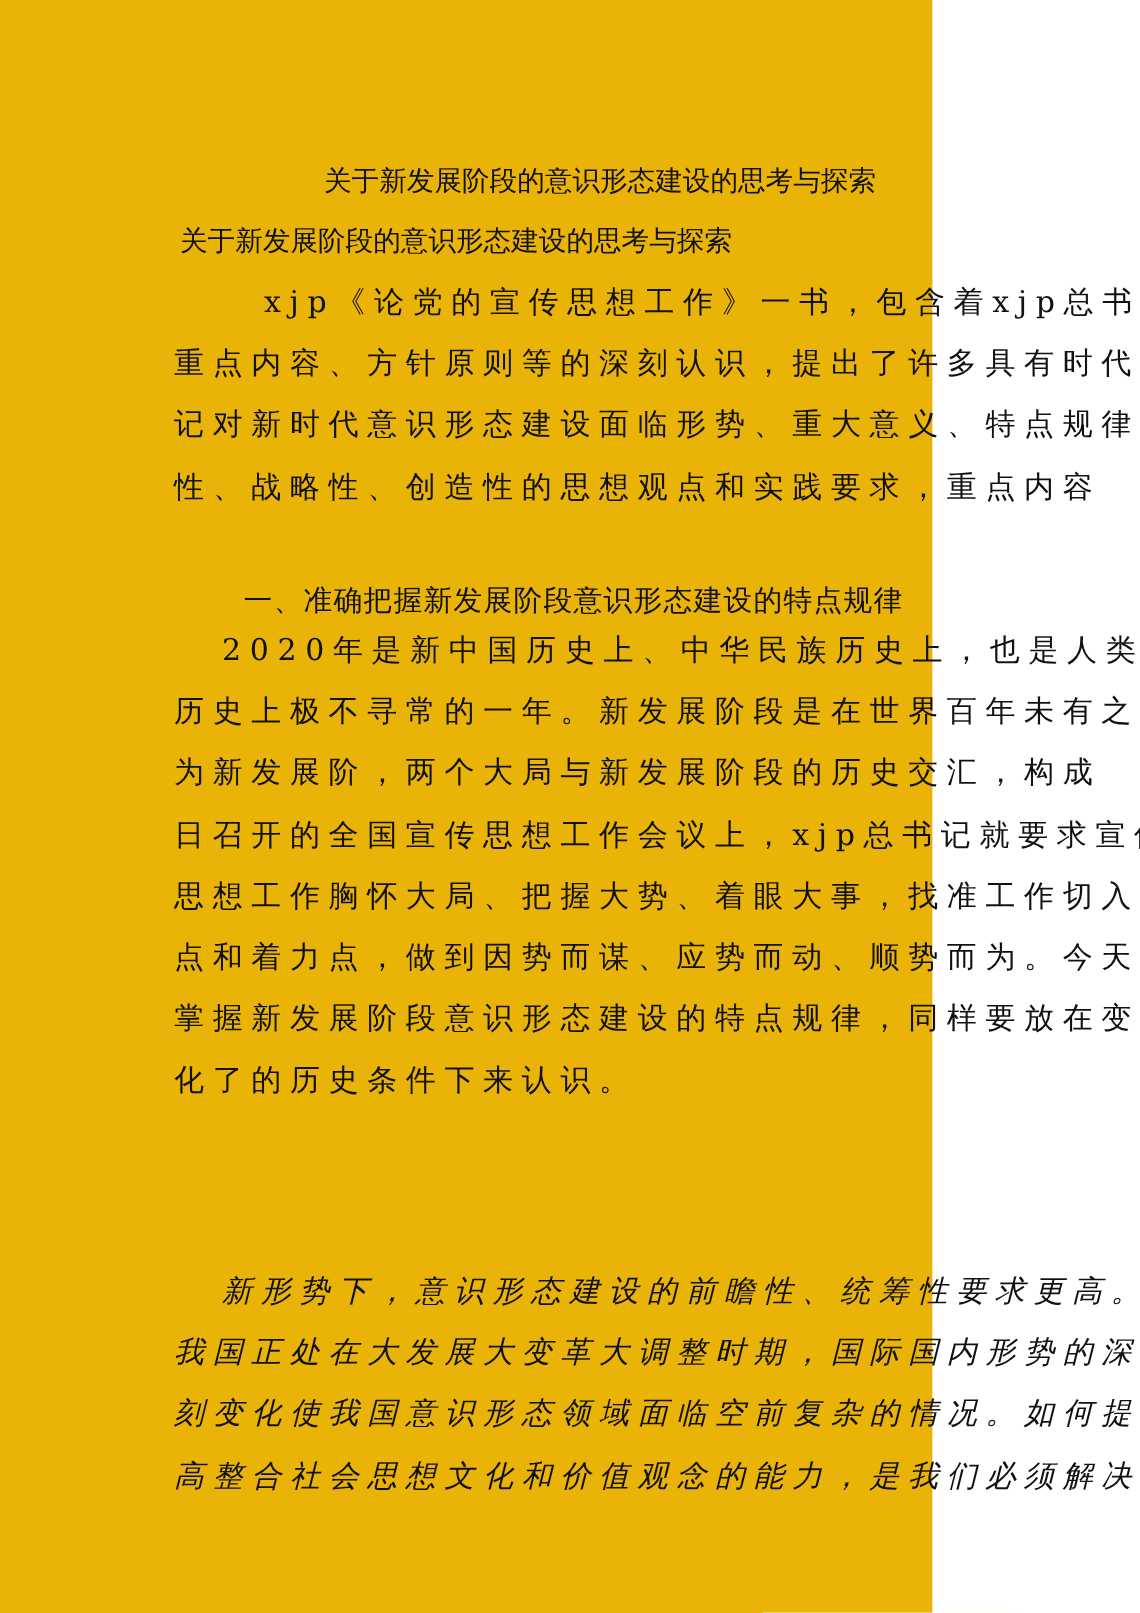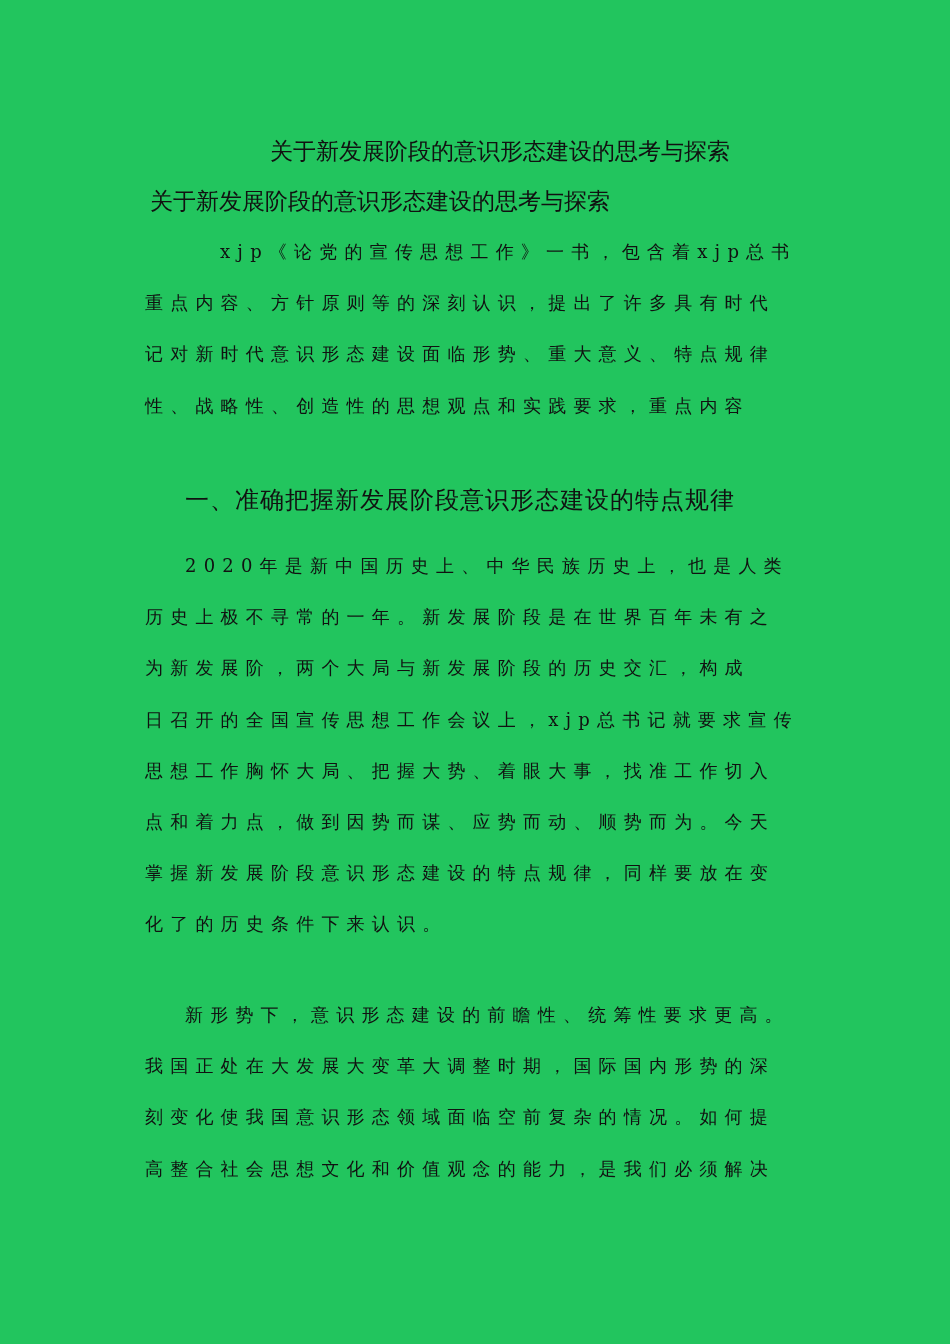--- a/index.html
+++ b/index.html
@@ -12,23 +12,23 @@
       height: 1344px;
       position: relative;
       overflow: hidden;
       font-family: "DejaVu Serif", "Liberation Serif", serif;
       color: #111111;
     }
     .page {
       position: absolute;
       left: 0;
       top: 0;
-      width: 950px;
+      width: 777px;
       height: 1344px;
-      background: #22c55e;
+      background: #eab308;
     }
     .title-centered {
       position: absolute;
       top: 133px;
       left: 0;
       width: 950px;
       text-align: center;
       font-size: 23px;
       line-height: 36px;
       padding-left: 50px;
@@ -40,38 +40,38 @@
       top: 183px;
       left: 150px;
       font-size: 23px;
       line-height: 36px;
       white-space: nowrap;
     }
     .body-text {
       position: absolute;
       left: 145px;
       width: 665px;
-      font-size: 18px;
+      font-size: 25px;
       line-height: 51.2px;
       letter-spacing: 7.2px;
       text-align: justify;
       word-break: break-all;
     }
     .p1 { top: 226px; text-indent: 75px; }
     .heading1 {
       position: absolute;
       top: 482px;
-      left: 185px;
+      left: 203px;
       font-size: 24px;
       line-height: 36px;
       white-space: nowrap;
       letter-spacing: 1px;
     }
-    .p2 { top: 540px; text-indent: 40px; }
-    .p3 { top: 989px; text-indent: 40px; }
+    .p2 { top: 516px; text-indent: 40px; }
+    .p3 { top: 1050px; text-indent: 40px; font-style: italic; }
     .line {
       display: block;
       white-space: nowrap;
       text-indent: 0;
     }
     .line.indent-a { padding-left: 75px; }
     .line.indent-b { padding-left: 40px; }
   </style>
 </head>
 <body>

